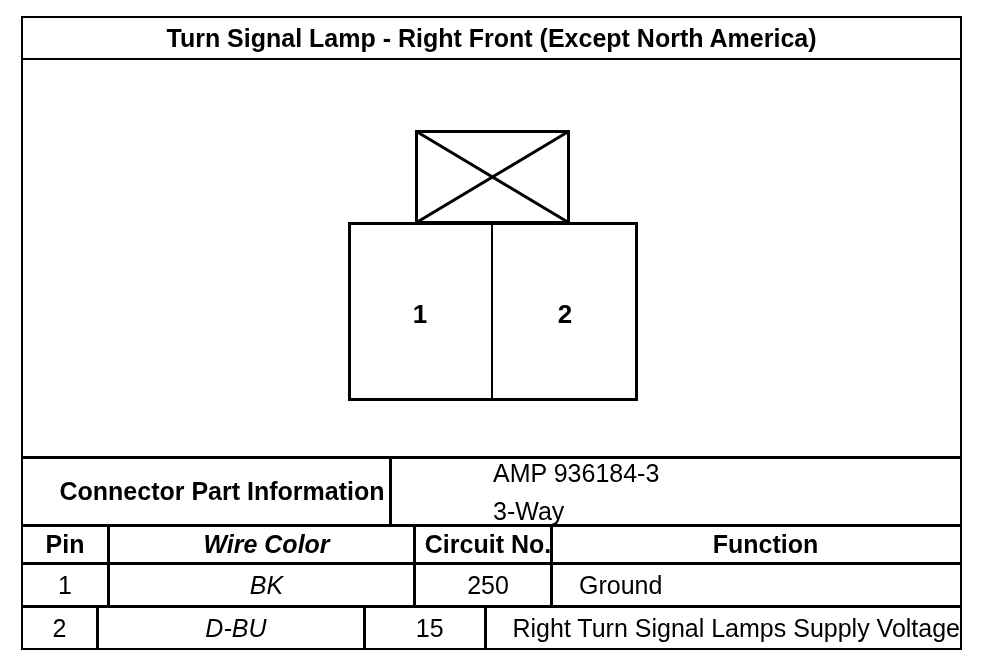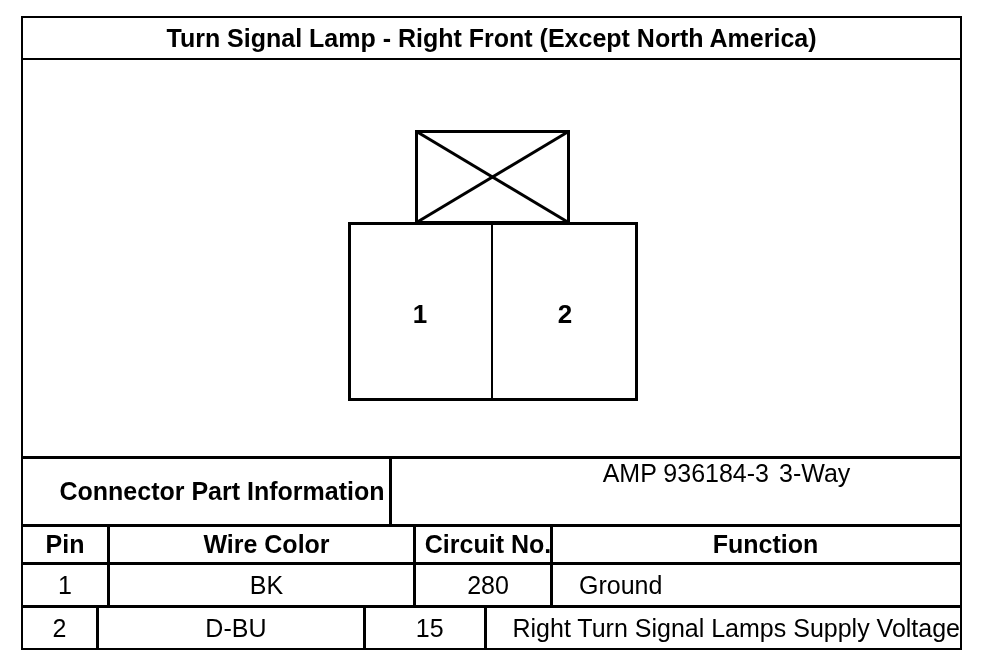--- a/index.html
+++ b/index.html
@@ -46,40 +46,41 @@
     display: flex;
     align-items: center;
     justify-content: center;
     font-weight: bold;
     font-size: 25px;
     white-space: nowrap;
   }
   .info-value {
     flex: 1;
     display: flex;
+    flex-direction: column;
     justify-content: center;
     padding-left: 101px;
     font-size: 25px;
     line-height: 28px;
     gap: 10px;
   }
   .thead, .trow { display: flex; border-top: 3px solid #000; gap: 10px; }
   .thead { height: 38px; }
   .thead .cell { font-weight: bold; }
   .trow { height: 43px; }
   .cell {
     display: flex;
     align-items: center;
     justify-content: center;
     font-size: 25px;
     border-right: 3px solid #000;
     white-space: nowrap;
   }
   .c-pin  { width: 87px; }
-  .c-wire { width: 296px; }
+  .c-wire { width: 296px; font-style: italic; }
   .c-circ { width: 127px; }
   .c-fn   { flex: 1; border-right: none; justify-content: flex-start; padding-left: 16px; }
   .pin-num { font-family: "Liberation Sans", sans-serif; font-size: 26px; font-weight: bold; }
 </style>
 </head>
 <body>
 
 <div class="frame">
 
   <div class="title-row">Turn Signal Lamp - Right Front (Except North America)</div>
@@ -109,21 +110,21 @@
   <div class="thead">
     <div class="cell c-pin">Pin</div>
     <div class="cell c-wire">Wire Color</div>
     <div class="cell c-circ">Circuit No.</div>
     <div class="cell c-fn" style="justify-content:center; padding-left:8px;">Function</div>
   </div>
 
   <div class="trow">
     <div class="cell c-pin">1</div>
     <div class="cell c-wire">BK</div>
-    <div class="cell c-circ">280</div>
+    <div class="cell c-circ">250</div>
     <div class="cell c-fn">Ground</div>
   </div>
 
   <div class="trow">
     <div class="cell c-pin">2</div>
     <div class="cell c-wire">D-BU</div>
     <div class="cell c-circ">15</div>
     <div class="cell c-fn">Right Turn Signal Lamps Supply Voltage</div>
   </div>
 

